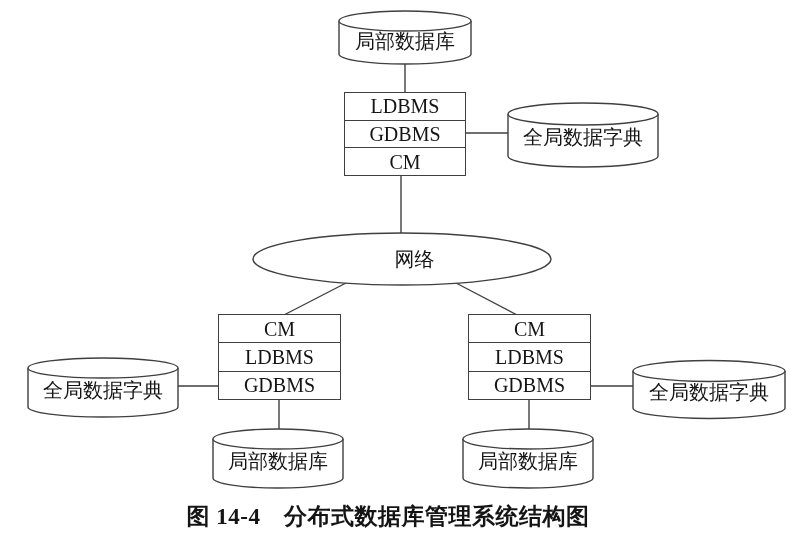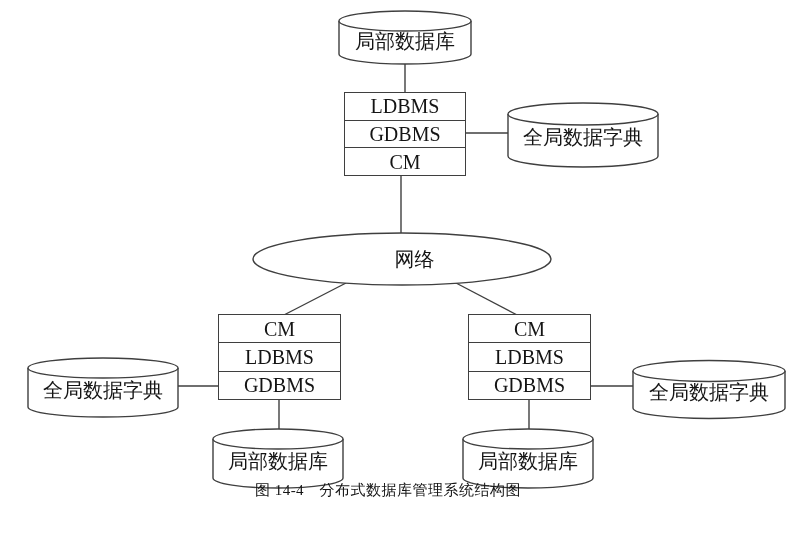--- a/index.html
+++ b/index.html
@@ -33,23 +33,23 @@
   }
   .stack .row{
     flex:1;
     display:flex;align-items:center;justify-content:center;
     font-size:20px;line-height:1;
     border-top:1.4px solid var(--line);
   }
   .stack .row:first-child{border-top:none;}
   .caption{
     position:absolute;
-    left:38px;top:477px;width:700px;height:26px;
+    left:38px;top:503px;width:700px;height:26px;
     display:flex;align-items:center;justify-content:center;
-    font-size:15px;font-weight:normal;letter-spacing:0.5px;
+    font-size:23px;font-weight:bold;letter-spacing:0.5px;
     color:var(--text);white-space:pre;
   }
 </style>
 </head>
 <body>
 
 <div class="canvas">
 
   <svg class="shape-layer" width="800" height="544" viewBox="0 0 800 544">
 

